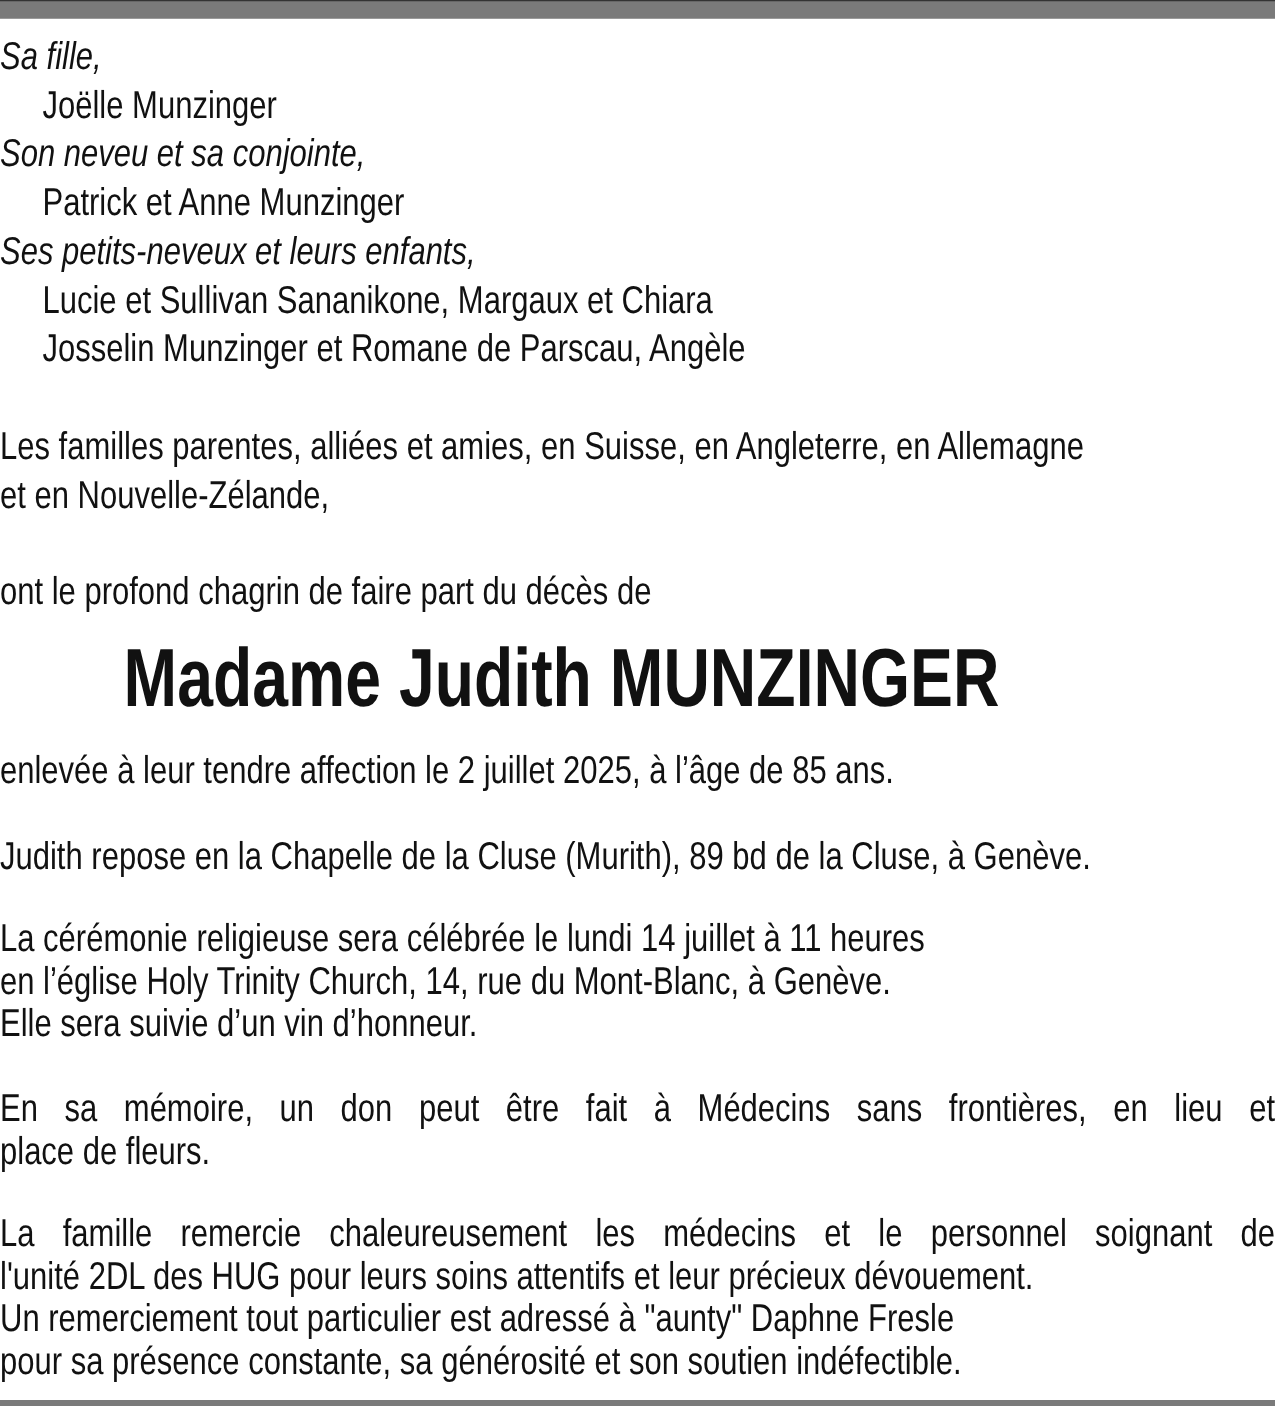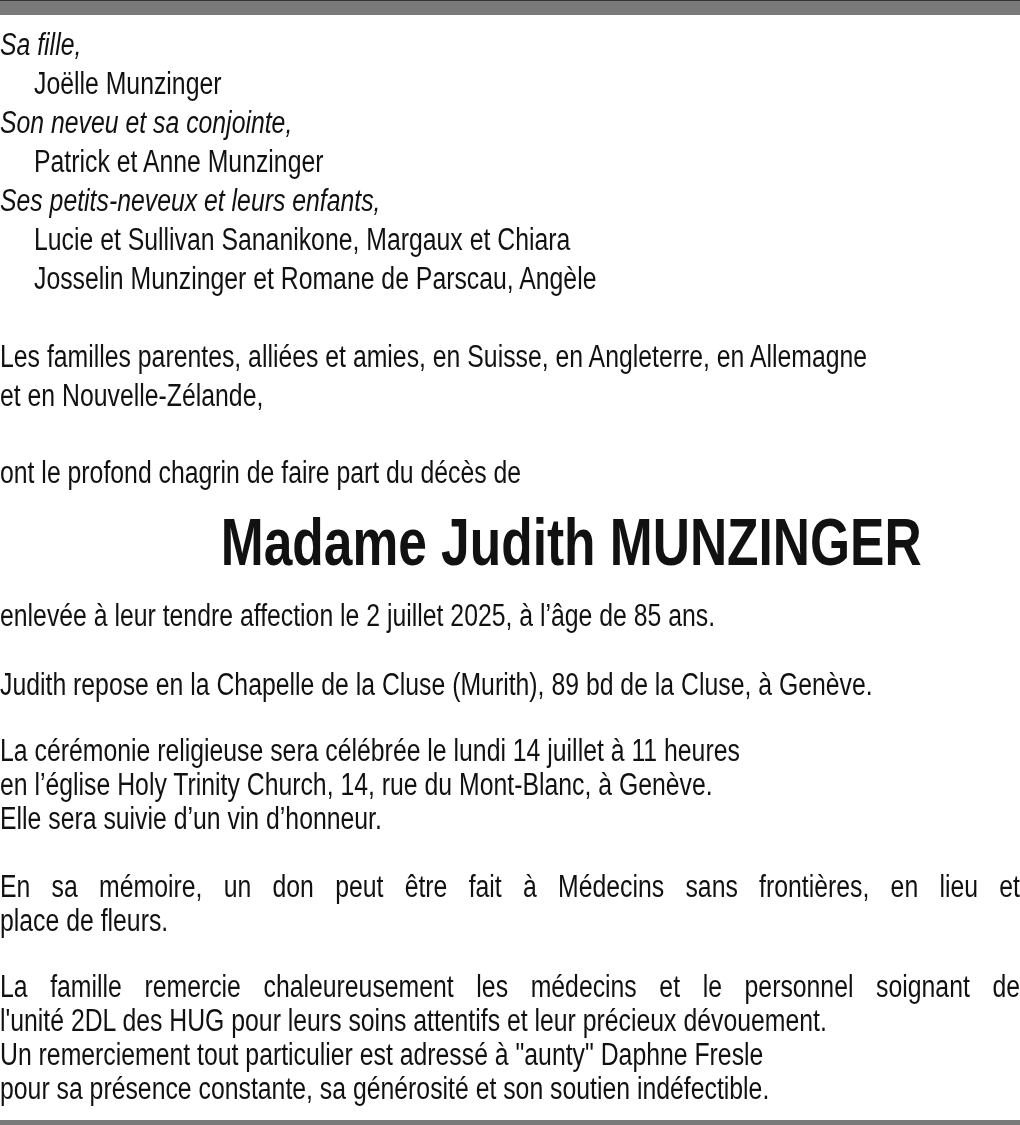--- a/index.html
+++ b/index.html
@@ -10,21 +10,21 @@
     .topbar { position: absolute; left: 0; top: 0; width: 1020px; height: 15px; background: #7a7a7a; border-top: 1px solid #333; box-sizing: border-box; }
     .bottombar { position: absolute; left: 0; top: 1120px; width: 1020px; height: 5px; background: #7a7a7a; }
     .line {
       position: absolute; left: 0; white-space: nowrap;
       font-size: 31px; line-height: 34px;
       transform-origin: 0 0; transform: scaleX(0.80);
     }
     .it { font-style: italic; }
     .ind { left: 34px; }
     .title {
-      position: absolute; left: 0; top: 504px; width: 1020px; text-align: right;
+      position: absolute; left: 0; top: 504px; width: 1020px; text-align: left;
       font-size: 66px; font-weight: bold; line-height: 76px;
     }
     .title span { display: inline-block; transform: scaleX(0.78); transform-origin: 50% 50%; letter-spacing: 0px; }
     .just { width: 1275px; text-align: justify; text-align-last: justify; }
   </style>
 </head>
 <body>
 
 <div class="topbar"></div>
 

